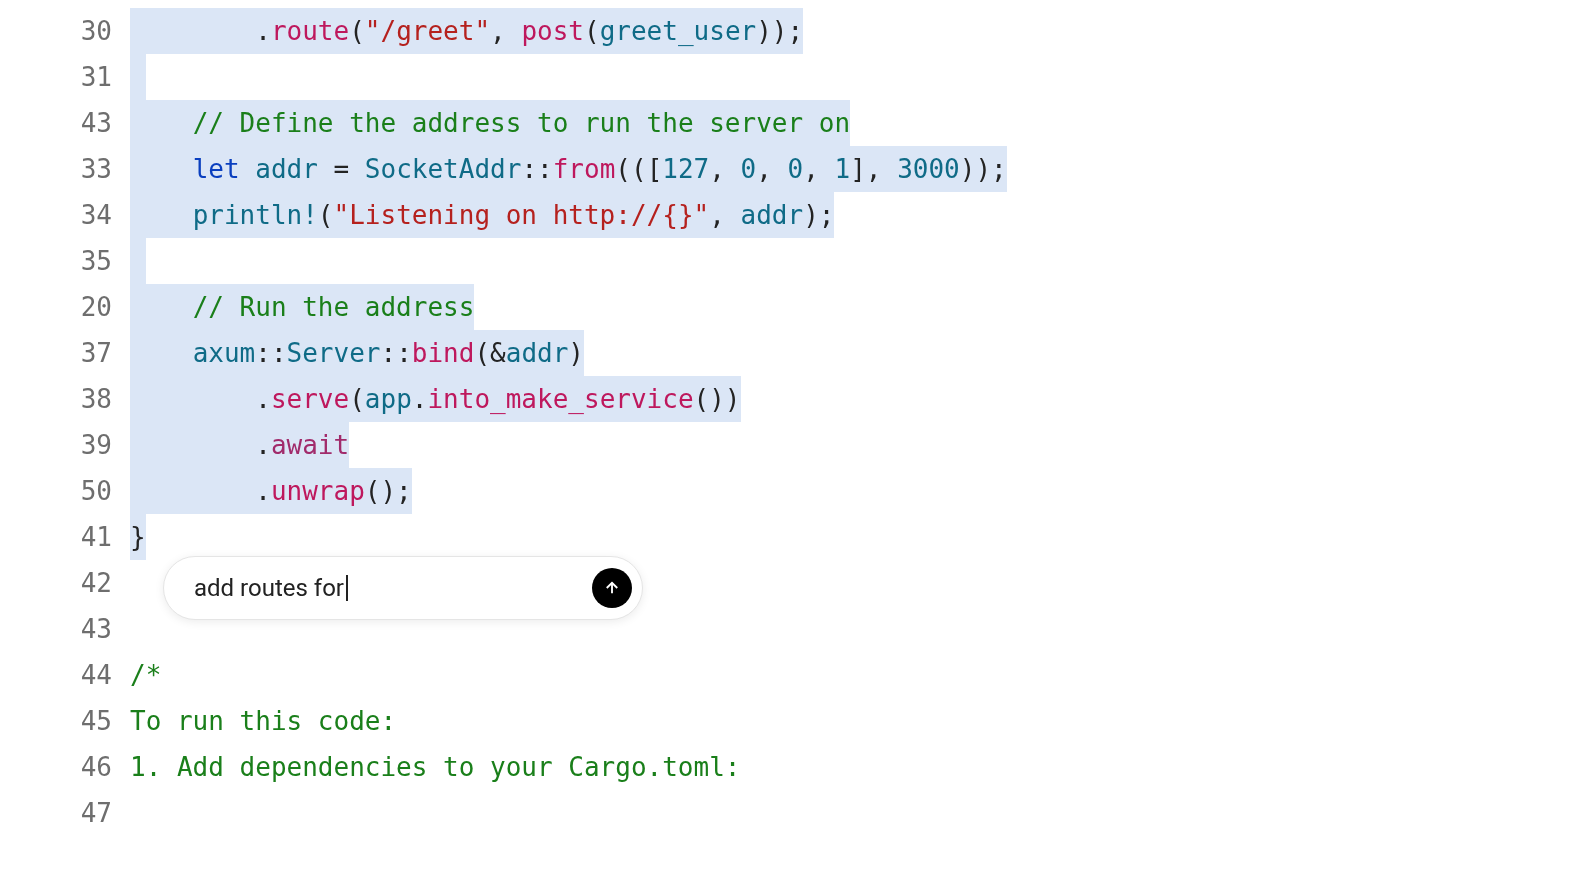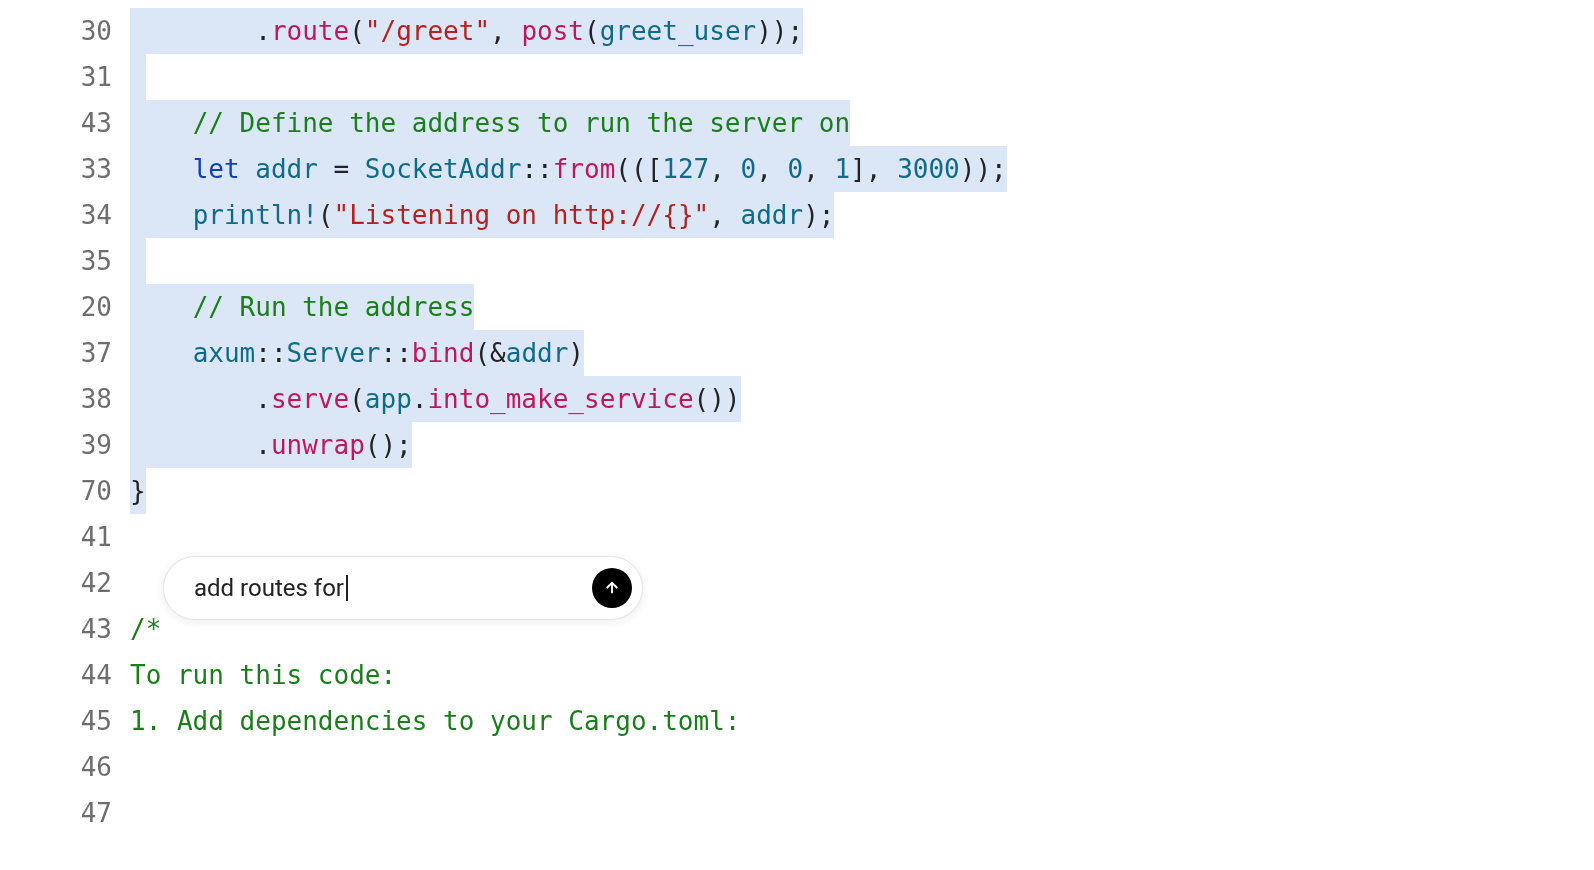--- a/index.html
+++ b/index.html
@@ -115,21 +115,21 @@
     <div>30</div>
     <div>31</div>
     <div>43</div>
     <div>33</div>
     <div>34</div>
     <div>35</div>
     <div>20</div>
     <div>37</div>
     <div>38</div>
     <div>39</div>
-    <div>70</div>
+    <div>50</div>
     <div>41</div>
     <div>42</div>
     <div>43</div>
     <div>44</div>
     <div>45</div>
     <div>46</div>
     <div>47</div>
   </div>
 
   <div class="code">
@@ -145,20 +145,21 @@
     <div class="code-line"><span class="hl"><span class="tok-plain">    </span><span class="tok-macro">println!</span><span class="tok-punc">(</span><span class="tok-string">"Listening on http://{}"</span><span class="tok-punc">, </span><span class="tok-ident">addr</span><span class="tok-punc">);</span></span></div>
 
     <div class="code-line"><span class="hl">&nbsp;</span></div>
 
     <div class="code-line"><span class="hl"><span class="tok-plain">    </span><span class="tok-comment">// Run the address</span></span></div>
 
     <div class="code-line"><span class="hl"><span class="tok-plain">    </span><span class="tok-ident">axum</span><span class="tok-punc">::</span><span class="tok-type">Server</span><span class="tok-punc">::</span><span class="tok-call">bind</span><span class="tok-punc">(&amp;</span><span class="tok-ident">addr</span><span class="tok-punc">)</span></span></div>
 
     <div class="code-line"><span class="hl"><span class="tok-plain">        </span><span class="tok-punc">.</span><span class="tok-call">serve</span><span class="tok-punc">(</span><span class="tok-ident">app</span><span class="tok-punc">.</span><span class="tok-call">into_make_service</span><span class="tok-punc">())</span></span></div>
 
+    <div class="code-line"><span class="hl"><span class="tok-plain">        </span><span class="tok-punc">.</span><span class="tok-await">await</span></span></div>
 
     <div class="code-line"><span class="hl"><span class="tok-plain">        </span><span class="tok-punc">.</span><span class="tok-call">unwrap</span><span class="tok-punc">();</span></span></div>
 
     <div class="code-line"><span class="hl"><span class="tok-punc">}</span></span></div>
 
     <div class="code-line"></div>
 
     <div class="code-line"></div>
 
     <div class="code-line"><span class="tok-comment">/*</span></div>

